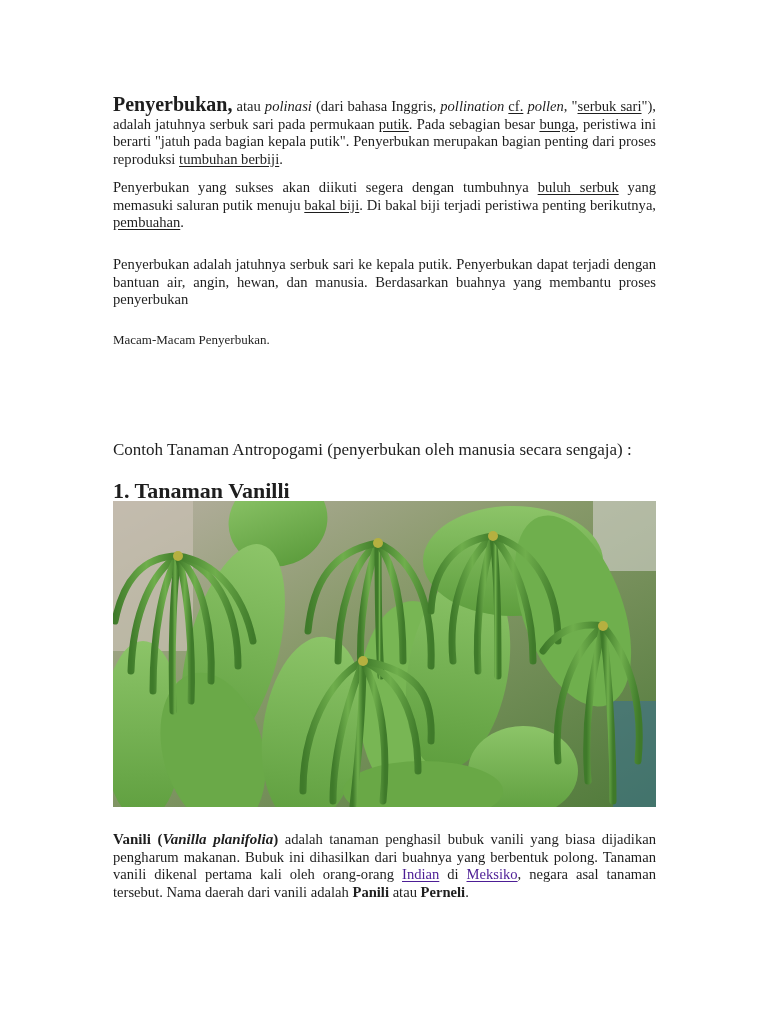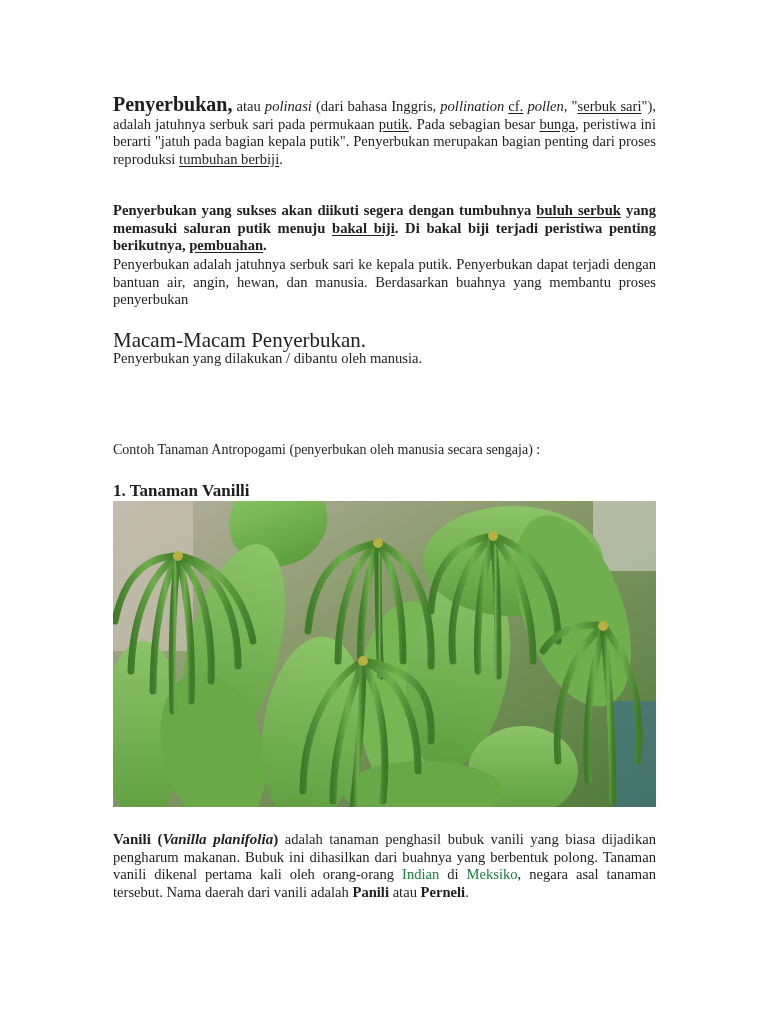--- a/index.html
+++ b/index.html
@@ -3,43 +3,42 @@
 <meta charset="utf-8">
 <style>
   html, body { margin: 0; padding: 0; background: #ffffff; }
   body { width: 768px; height: 1024px; position: relative; overflow: hidden;
          font-family: "Liberation Serif", "DejaVu Serif", serif; color: #1e1e1e; }
   .page { position: absolute; left: 113px; top: 0; width: 543px; }
   .block { position: absolute; left: 0; width: 543px; margin: 0; }
   p { margin: 0; font-size: 14.6px; line-height: 17.6px; text-align: justify; }
   .lead-term { font-size: 20px; font-weight: bold; }
   u, .u { text-decoration: underline; text-underline-offset: 2px; margin-top: 16px; }
-  a.link { color: #15803d; text-underline-offset: 2px; }
-  .h-plain { font-size: 21px; line-height: 20px; font-weight: normal; margin: 0; }
-  .h-bold { font-size: 17px; line-height: 20px; font-weight: bold; margin: 0; }
-  .h-large { font-size: 14px; line-height: 20px; margin: 0; font-weight: normal; }
+  a.link { color: #4c1d95; text-decoration: underline; text-underline-offset: 2px; }
+  .h-plain { font-size: 13px; line-height: 20px; font-weight: normal; margin: 0; }
+  .h-bold { font-size: 22px; line-height: 20px; font-weight: bold; margin: 0; }
+  .h-large { font-size: 17px; line-height: 20px; margin: 0; font-weight: normal; }
   .photo { position: absolute; left: 0; top: 501px; width: 543px; height: 306px;
            overflow: hidden; background: #7fb85a; }
   .photo svg { display: block; }
   .species { font-size: 15px; font-weight: bold; }
 </style>
 </head>
 <body>
 
 <div class="page">
 
   <p class="block" style="top:96px;"><span class="lead-term">Penyerbukan,</span><span> atau </span><i>polinasi</i><span> (dari bahasa Inggris, </span><i>pollination</i><span> </span><u>cf.</u><span> </span><i>pollen</i><span>, "</span><u>serbuk sari</u><span>"), adalah jatuhnya serbuk sari pada permukaan </span><u>putik</u><span>. Pada sebagian besar </span><u>bunga</u><span>, peristiwa ini berarti "jatuh pada bagian kepala putik". Penyerbukan merupakan bagian penting dari proses reproduksi </span><u>tumbuhan berbiji</u><span>.</span></p>
 
-  <p class="block" style="top:202px;font-weight:bold;"><span>Penyerbukan yang sukses akan diikuti segera dengan tumbuhnya </span><u>buluh serbuk</u><span> yang memasuki saluran putik menuju </span><u>bakal biji</u><span>. Di bakal biji terjadi peristiwa penting berikutnya, </span><u>pembuahan</u><span>.</span></p>
+  <p class="block" style="top:179px;"><span>Penyerbukan yang sukses akan diikuti segera dengan tumbuhnya </span><u>buluh serbuk</u><span> yang memasuki saluran putik menuju </span><u>bakal biji</u><span>. Di bakal biji terjadi peristiwa penting berikutnya, </span><u>pembuahan</u><span>.</span></p>
 
   <p class="block" style="top:256px;">Penyerbukan adalah jatuhnya serbuk sari ke kepala putik. Penyerbukan dapat terjadi dengan bantuan air, angin, hewan, dan manusia. Berdasarkan buahnya yang membantu proses penyerbukan</p>
 
   <div class="block" style="top:330px;">
     <h2 class="h-plain">Macam-Macam Penyerbukan.</h2>
-    <p>Penyerbukan yang dilakukan / dibantu oleh manusia.</p>
   </div>
 
   <h2 class="block h-large" style="top:440px;">Contoh Tanaman Antropogami (penyerbukan oleh manusia secara sengaja) :</h2>
 
   <h3 class="block h-bold" style="top:481px;">1. Tanaman Vanilli</h3>
 
   <div class="photo" title="Tanaman vanili dengan polong hijau">
     <svg width="543" height="306" viewBox="0 0 543 306" xmlns="http://www.w3.org/2000/svg">
       <defs>
         <linearGradient id="bg" x1="0" y1="0" x2="1" y2="1">

